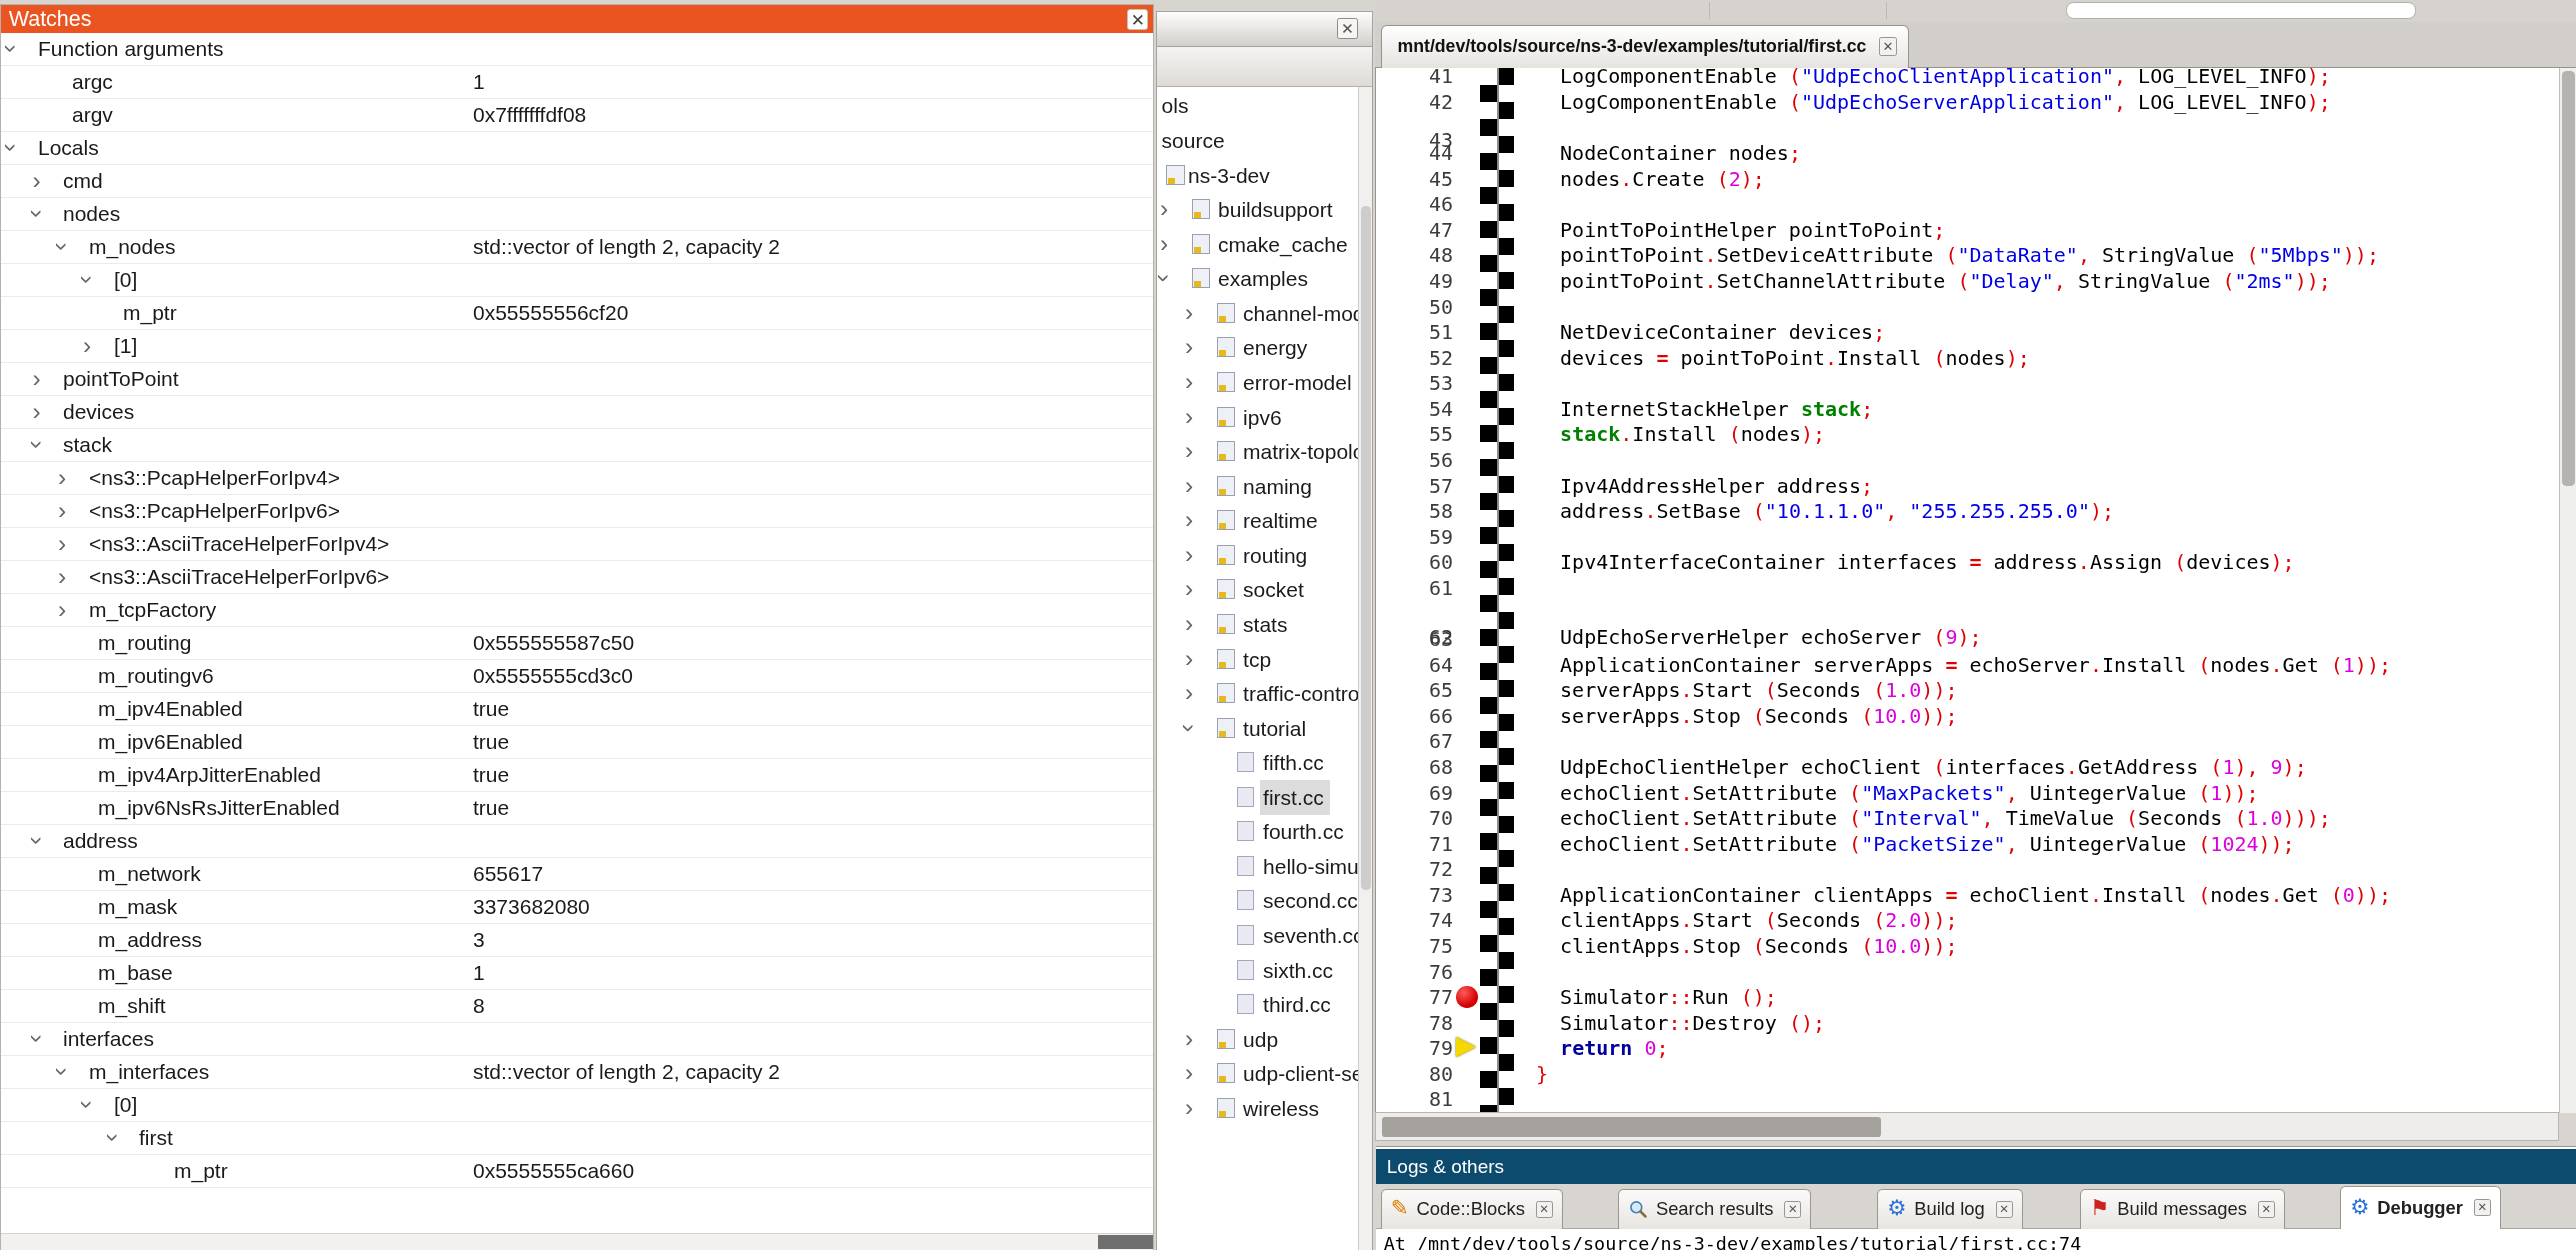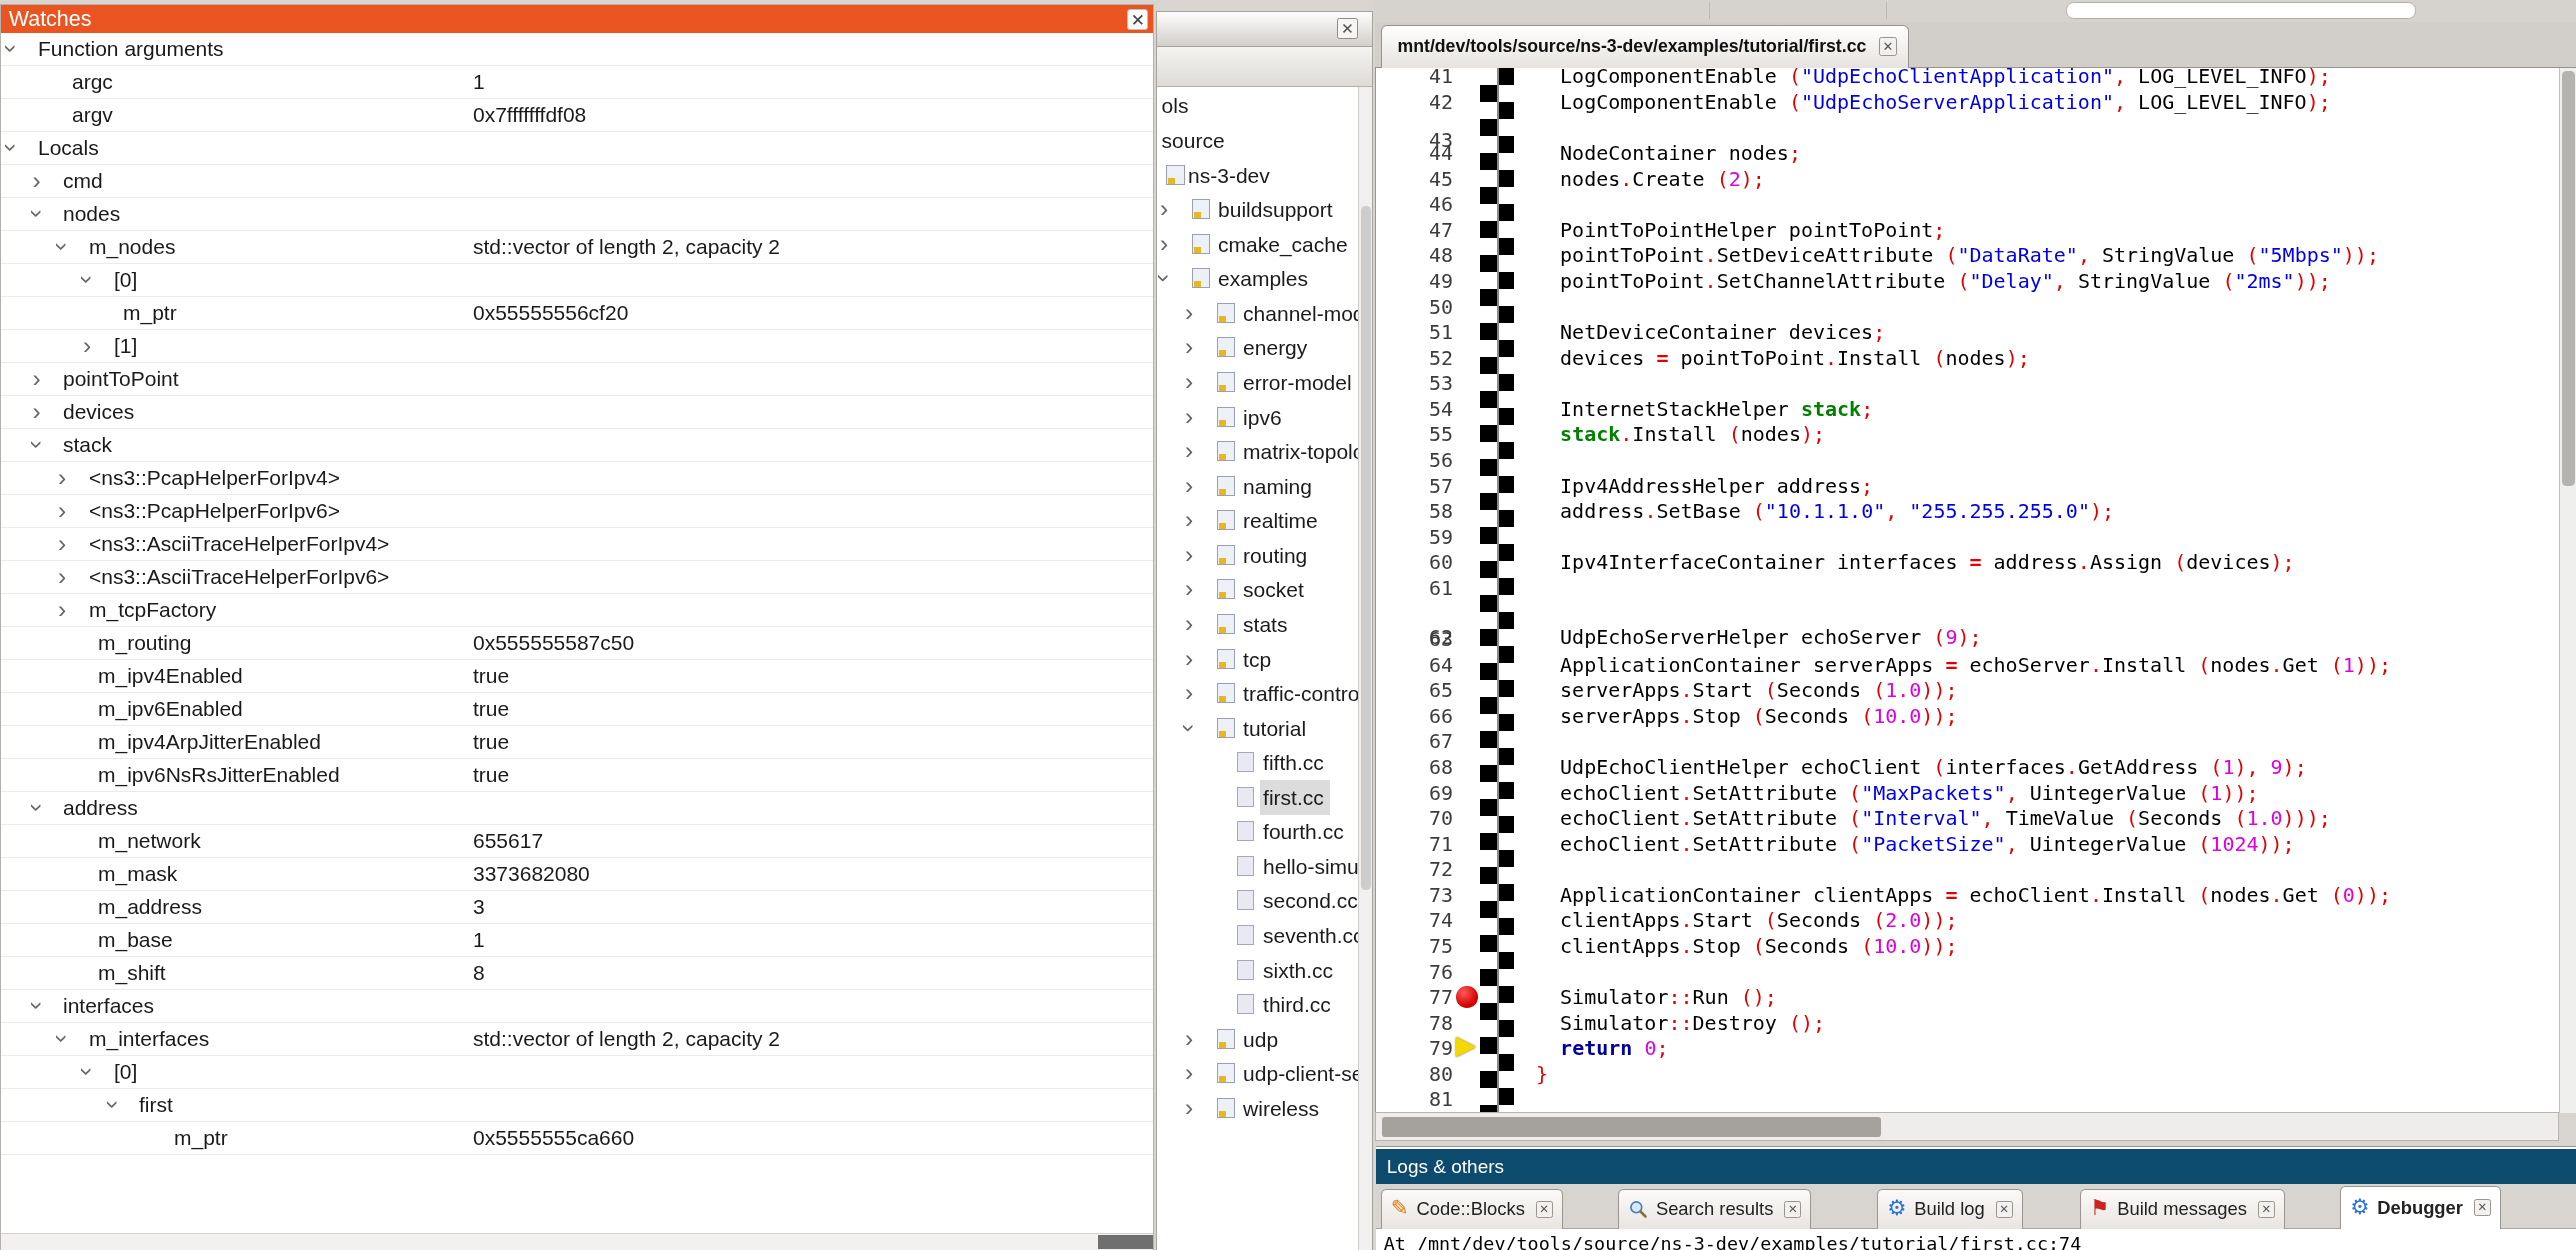--- a/index.html
+++ b/index.html
@@ -161,20 +161,24 @@
           <span class="watch-chev" style="left: 57px;">›</span>
           <span class="watch-name" style="left: 88px;">&lt;ns3::AsciiTraceHelperForIpv6&gt;</span>
         </div>
         <div class="watch-row">
           <span class="watch-chev" style="left: 57px;">›</span>
           <span class="watch-name" style="left: 88px;">m_tcpFactory</span>
         </div>
         <div class="watch-row">
           <span class="watch-name" style="left: 97px;">m_routing</span>
           <span class="watch-val">0x555555587c50</span>
+        </div>
+        <div class="watch-row">
+          <span class="watch-name" style="left: 97px;">m_routingv6</span>
+          <span class="watch-val">0x5555555cd3c0</span>
         </div>
         <div class="watch-row">
           <span class="watch-name" style="left: 97px;">m_ipv4Enabled</span>
           <span class="watch-val">true</span>
         </div>
         <div class="watch-row">
           <span class="watch-name" style="left: 97px;">m_ipv6Enabled</span>
           <span class="watch-val">true</span>
         </div>
         <div class="watch-row">

